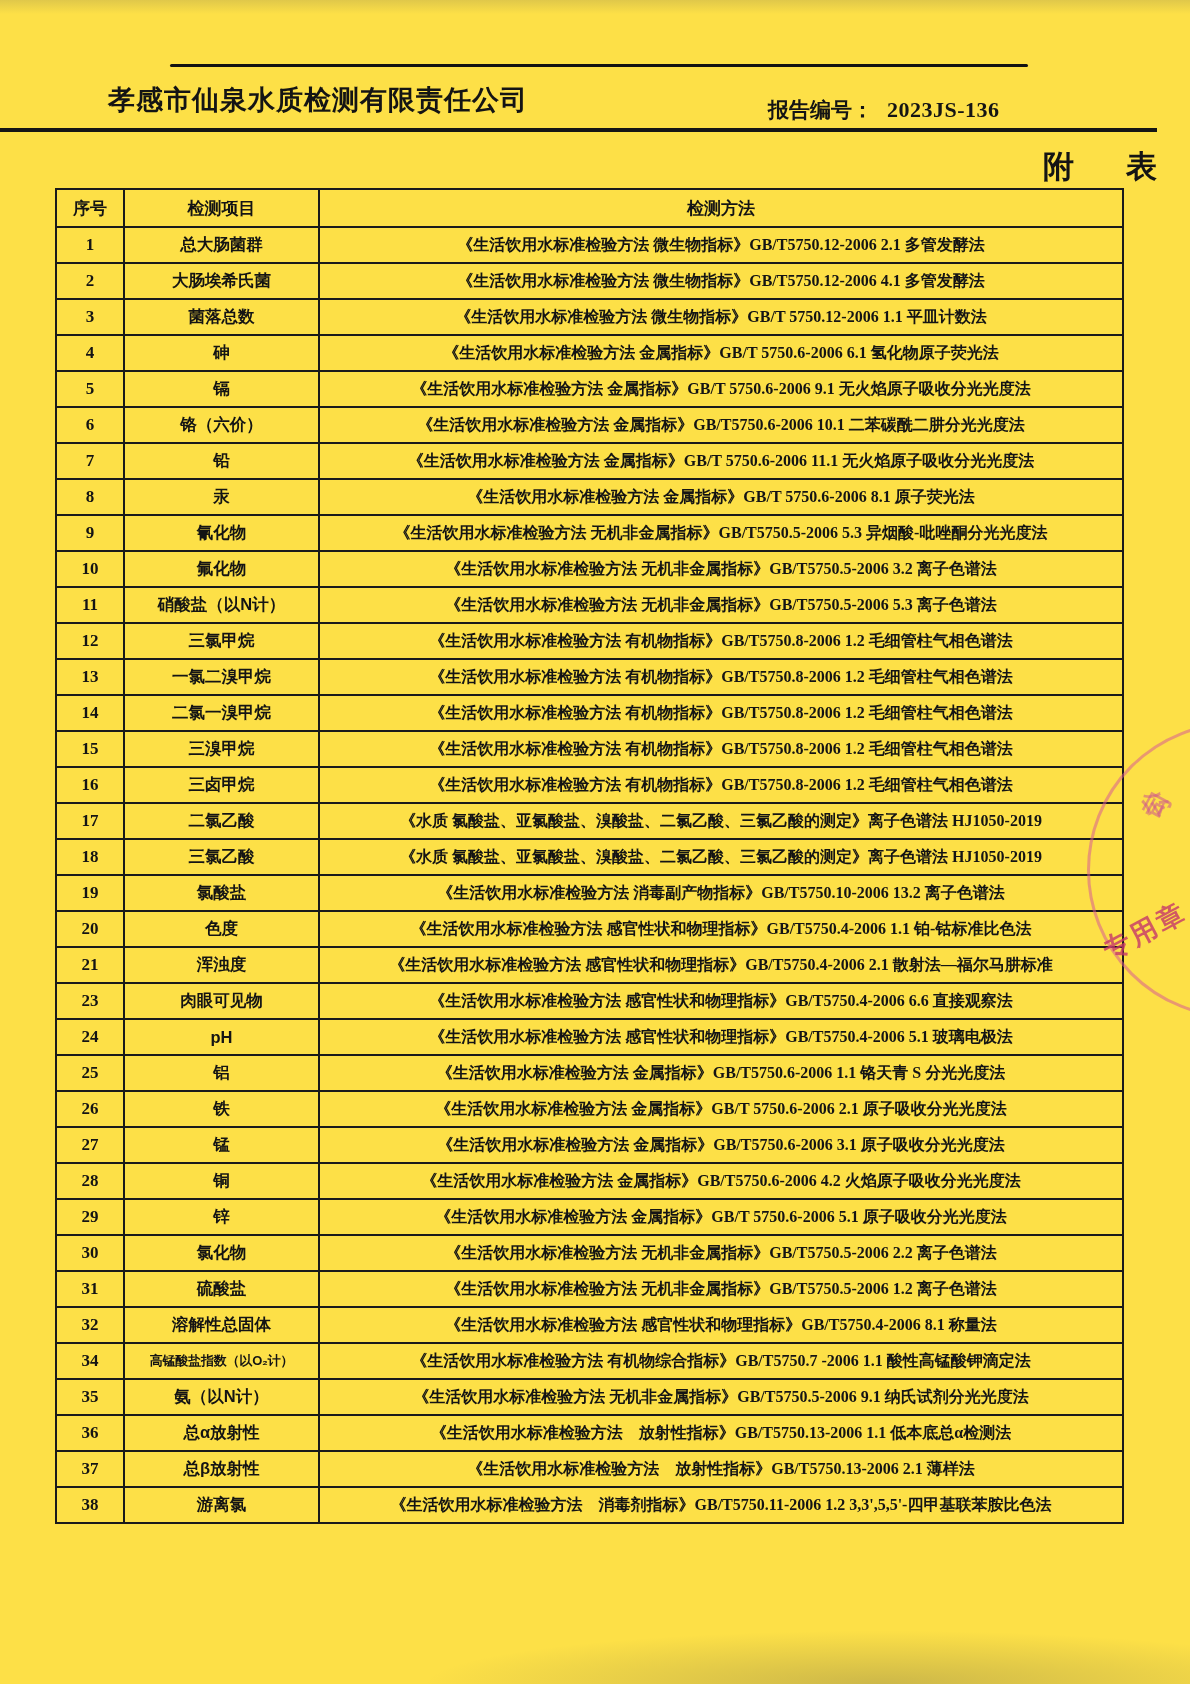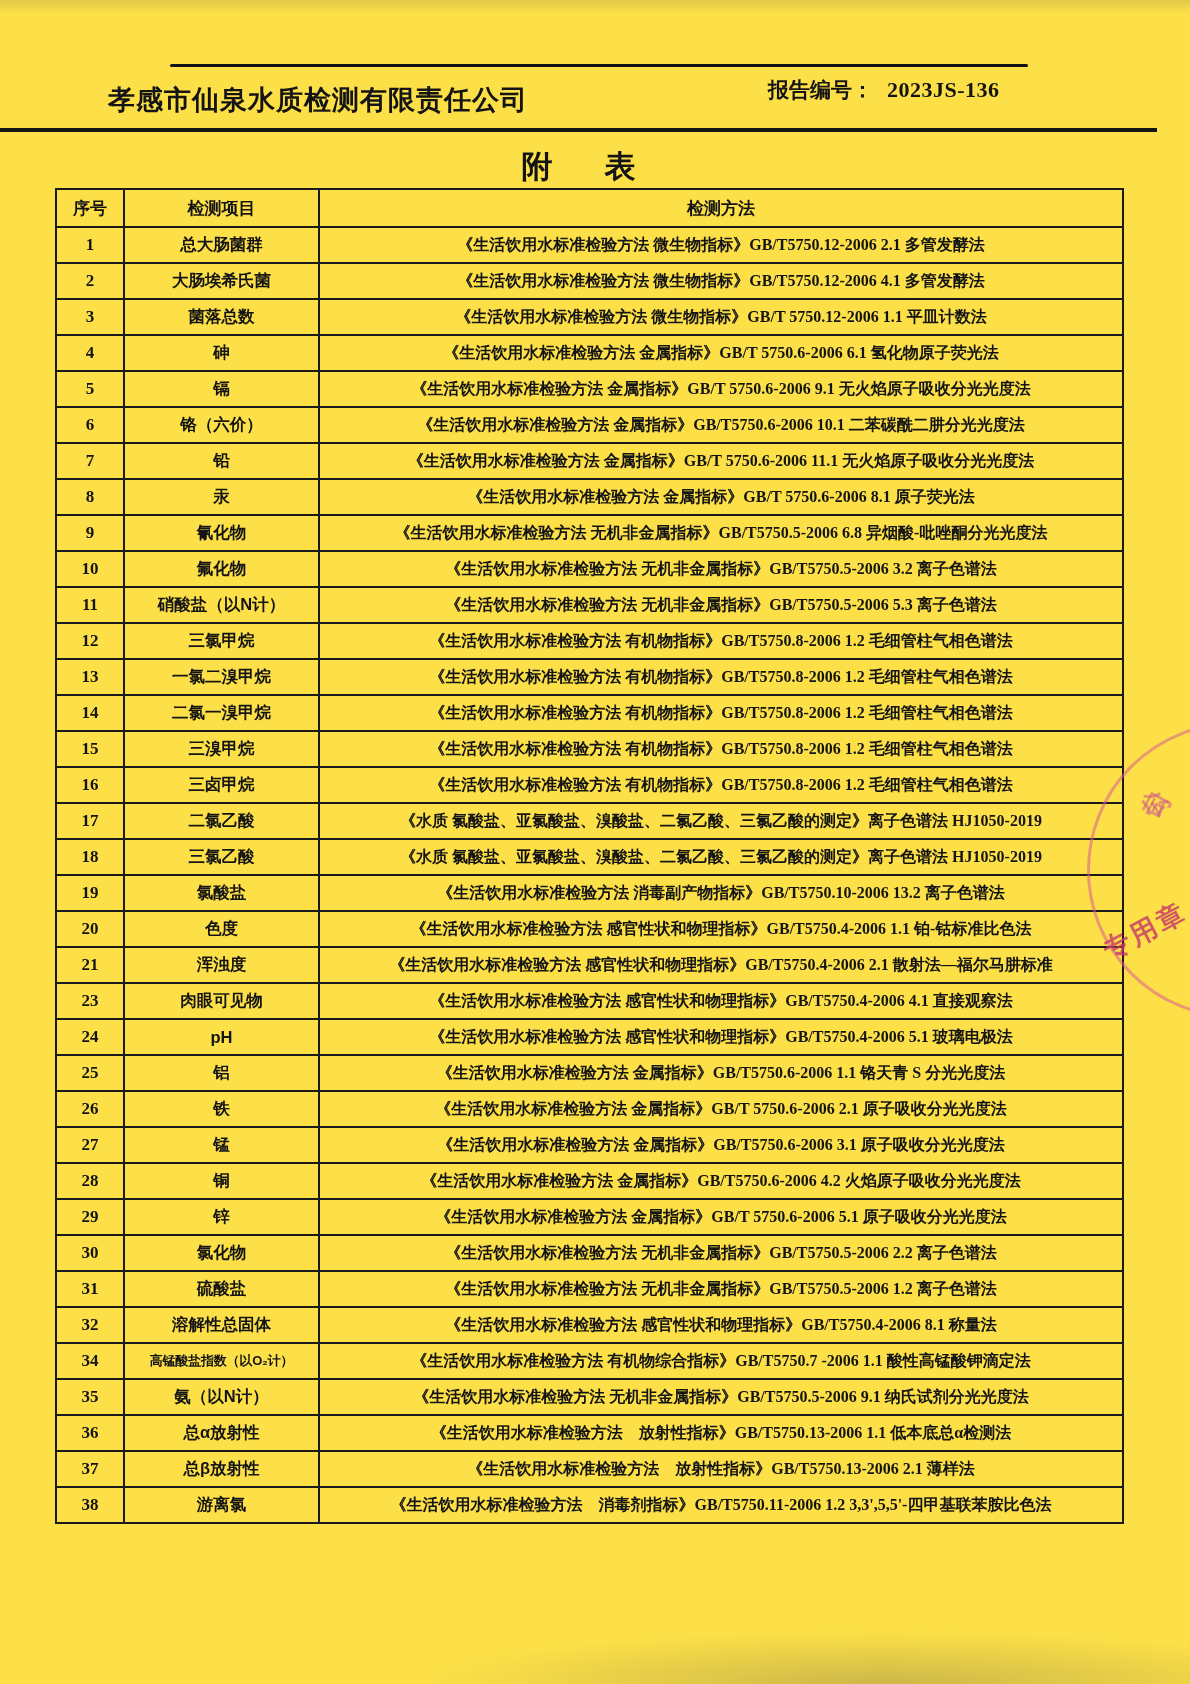--- a/index.html
+++ b/index.html
@@ -30,34 +30,34 @@
     position: absolute; left: 0px; top: 128px; width: 1157px; height: 4px;
     background: #151515;
   }
   .company-name {
     position: absolute; left: 108px; top: 82px;
     font-family: "Liberation Sans", sans-serif;
     font-weight: 700; font-size: 27px; letter-spacing: 1px;
     white-space: nowrap;
   }
   .report-no-wrap {
-    position: absolute; left: 768px; top: 76px; white-space: nowrap;
+    position: absolute; left: 768px; top: 96px; white-space: nowrap;
   }
   .report-label {
     font-family: "Liberation Sans", sans-serif;
     font-weight: 700; font-size: 21px;
   }
   .report-number {
     font-family: "Liberation Serif", serif;
     font-weight: 700; font-size: 22px; letter-spacing: 0.5px;
     margin-left: 14px;
   }
   .doc-title {
     position: absolute; left: 0; top: 146px; width: 1157px;
-    text-align: center;
+    text-align: right;
     font-family: "Liberation Sans", sans-serif;
     font-weight: 700; font-size: 31px;
   }
   .doc-title .gap { display: inline-block; width: 52px; }
   table.appendix {
     position: absolute; left: 55px; top: 188px; width: 1067px;
     border-collapse: collapse; table-layout: fixed;
     background: transparent;
     border-radius: 21px;
   }
@@ -185,21 +185,21 @@
           <td class="col-method">《生活饮用水标准检验方法 金属指标》GB/T 5750.6-2006 11.1 无火焰原子吸收分光光度法</td>
         </tr>
         <tr>
           <td class="col-no">8</td>
           <td class="col-item">汞</td>
           <td class="col-method">《生活饮用水标准检验方法 金属指标》GB/T 5750.6-2006 8.1 原子荧光法</td>
         </tr>
         <tr>
           <td class="col-no">9</td>
           <td class="col-item">氰化物</td>
-          <td class="col-method">《生活饮用水标准检验方法 无机非金属指标》GB/T5750.5-2006 6.8 异烟酸-吡唑酮分光光度法</td>
+          <td class="col-method">《生活饮用水标准检验方法 无机非金属指标》GB/T5750.5-2006 5.3 异烟酸-吡唑酮分光光度法</td>
         </tr>
         <tr>
           <td class="col-no">10</td>
           <td class="col-item">氟化物</td>
           <td class="col-method">《生活饮用水标准检验方法 无机非金属指标》GB/T5750.5-2006 3.2 离子色谱法</td>
         </tr>
         <tr>
           <td class="col-no">11</td>
           <td class="col-item">硝酸盐（以N计）</td>
           <td class="col-method">《生活饮用水标准检验方法 无机非金属指标》GB/T5750.5-2006 5.3 离子色谱法</td>
@@ -250,21 +250,21 @@
           <td class="col-method">《生活饮用水标准检验方法 感官性状和物理指标》GB/T5750.4-2006 1.1 铂-钴标准比色法</td>
         </tr>
         <tr>
           <td class="col-no">21</td>
           <td class="col-item">浑浊度</td>
           <td class="col-method">《生活饮用水标准检验方法 感官性状和物理指标》GB/T5750.4-2006 2.1 散射法—福尔马肼标准</td>
         </tr>
         <tr>
           <td class="col-no">23</td>
           <td class="col-item">肉眼可见物</td>
-          <td class="col-method">《生活饮用水标准检验方法 感官性状和物理指标》GB/T5750.4-2006 4.1 直接观察法</td>
+          <td class="col-method">《生活饮用水标准检验方法 感官性状和物理指标》GB/T5750.4-2006 6.6 直接观察法</td>
         </tr>
         <tr>
           <td class="col-no">24</td>
           <td class="col-item">pH</td>
           <td class="col-method">《生活饮用水标准检验方法 感官性状和物理指标》GB/T5750.4-2006 5.1 玻璃电极法</td>
         </tr>
         <tr>
           <td class="col-no">25</td>
           <td class="col-item">铝</td>
           <td class="col-method">《生活饮用水标准检验方法 金属指标》GB/T5750.6-2006 1.1 铬天青 S 分光光度法</td>

